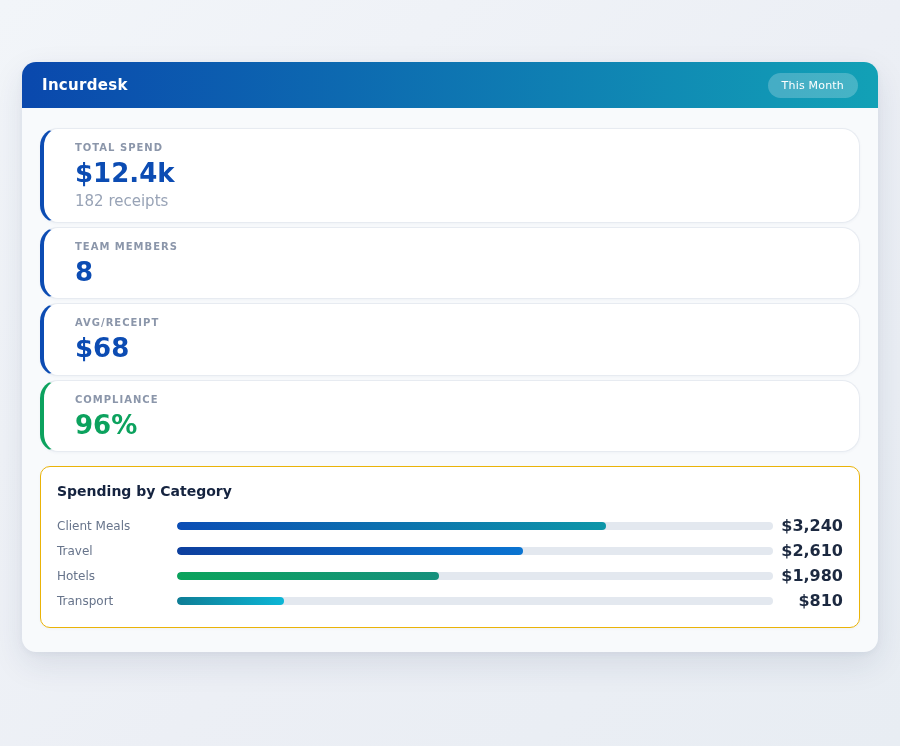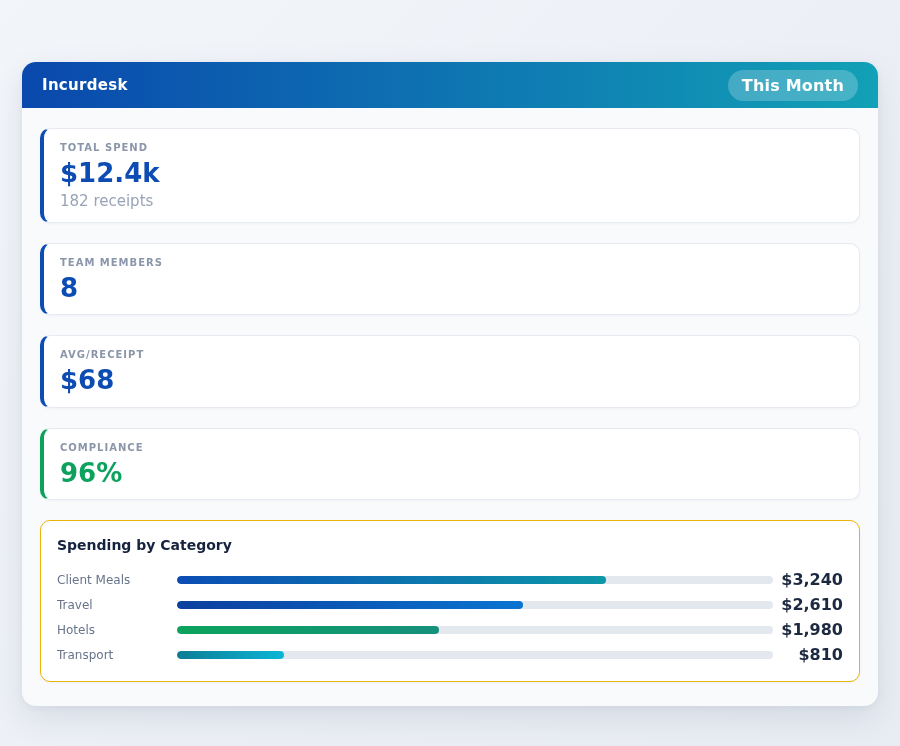--- a/index.html
+++ b/index.html
@@ -19,33 +19,33 @@
   .app-header {
     height:46px;
     display:flex; align-items:center; justify-content:space-between;
     padding:0 20px;
   }
   .app-title { color:#ffffff; font-size:15px; font-weight:bold; letter-spacing:.3px; }
   .period-badge {
     border:none; cursor:pointer;
     background:rgba(255,255,255,.22);
     color:#ffffff; font-family:inherit;
-    font-size:16px; font-weight:bold;
+    font-size:11px; font-weight:normal;
     padding:6px 14px; border-radius:999px;
     letter-spacing:.2px;
   }
   .panel-body { padding:20px 18px 24px 18px; }
 
   .stat-card {
     background:#ffffff;
     border:1px solid #e7ebf1;
     border-left-width:4px;
-    border-radius:10px;
-    padding:13px 16px 12px 16px;
-    margin-bottom:20px;
+    border-radius:18px;
+    padding:13px 16px 12px 31px;
+    margin-bottom:4px;
     box-shadow:0 1px 3px rgba(30,50,90,.04);
   }
   .stat-label {
     font-size:10px; font-weight:bold; letter-spacing:1px;
     text-transform:uppercase; color:#8b96aa;
     margin-bottom:6px;
   }
   .stat-value { font-size:26px; font-weight:bold; line-height:1.1; }
   .stat-caption { font-size:15px; color:#98a3b6; margin-top:4px; }
   .stat-caption:empty { display:none; }

